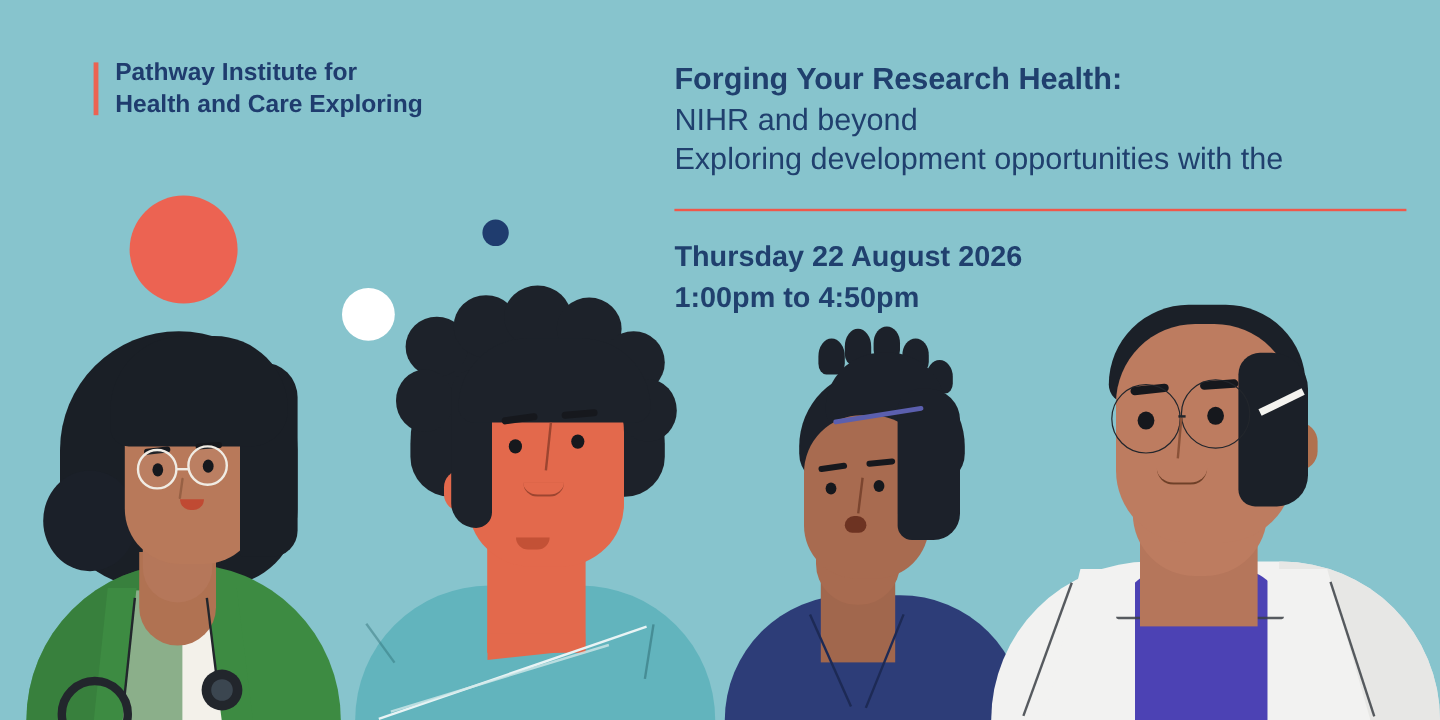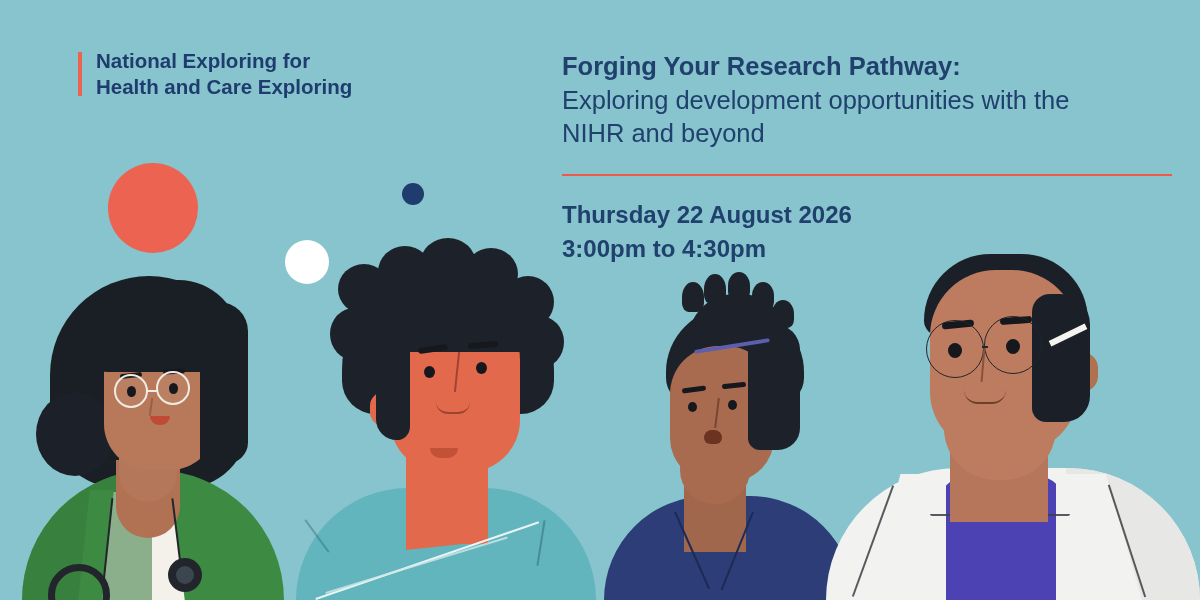--- a/index.html
+++ b/index.html
@@ -222,32 +222,32 @@
 
 <div id="banner">
 
   <div class="deco" id="deco-coral"></div>
   <div class="deco" id="deco-white"></div>
   <div class="deco" id="deco-navy"></div>
 
   <div id="logo">
     <div id="logo-rule"></div>
     <div id="logo-lines">
-      <div>National Exploring for</div>
+      <div>Pathway Institute for</div>
       <div>Health and Care Exploring</div>
     </div>
   </div>
 
   <div id="textblock">
-    <div class="h-bold">Forging Your Research Pathway:</div>
+    <div class="h-bold">Forging Your Research Health:</div>
+    <div class="h-reg">NIHR and beyond</div>
     <div class="h-reg">Exploring development opportunities with the</div>
-    <div class="h-reg">NIHR and beyond</div>
     <div id="divider"></div>
     <div class="d-bold">Thursday 22 August 2026</div>
-    <div class="d-bold">3:00pm to 4:30pm</div>
+    <div class="d-bold">1:00pm to 4:50pm</div>
   </div>
 
   <div class="figure" id="fig1">
     <div class="sh" id="f1-hair-b"></div>
     <div class="sh" id="f1-bun"></div>
     <div class="sh" id="f1-body"></div>
     <div class="sh" id="f1-shirt"></div>
     <div class="sh" id="f1-body-sh"></div>
     <div class="sh" id="f1-collar-l"></div>
     <div class="sh" id="f1-collar-r"></div>

